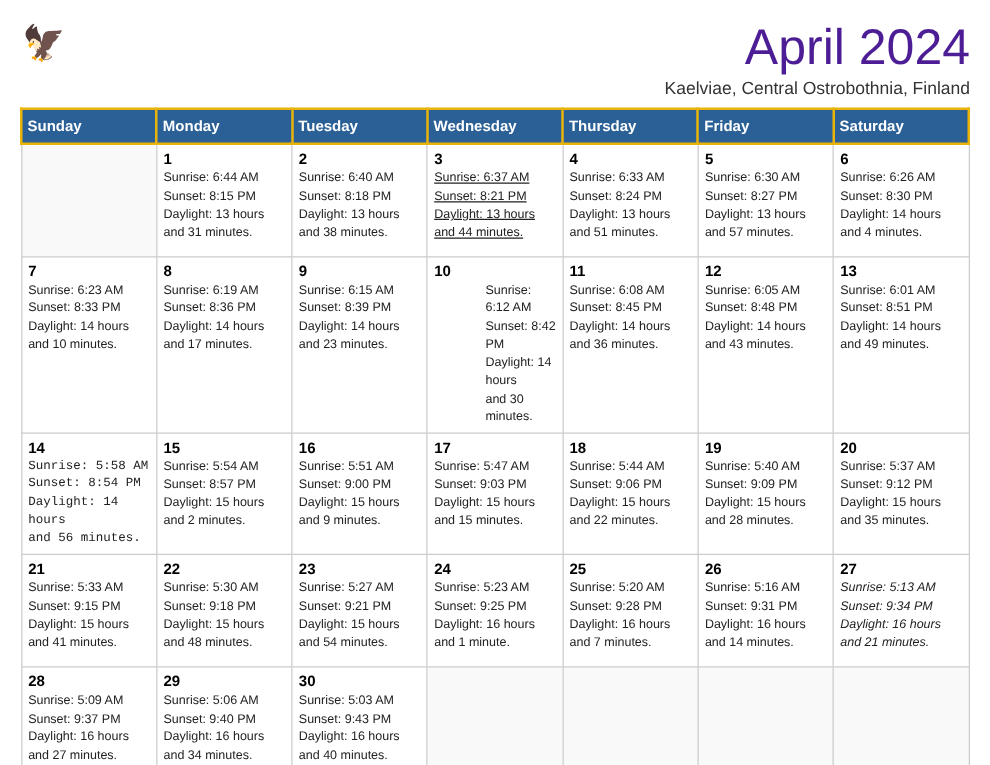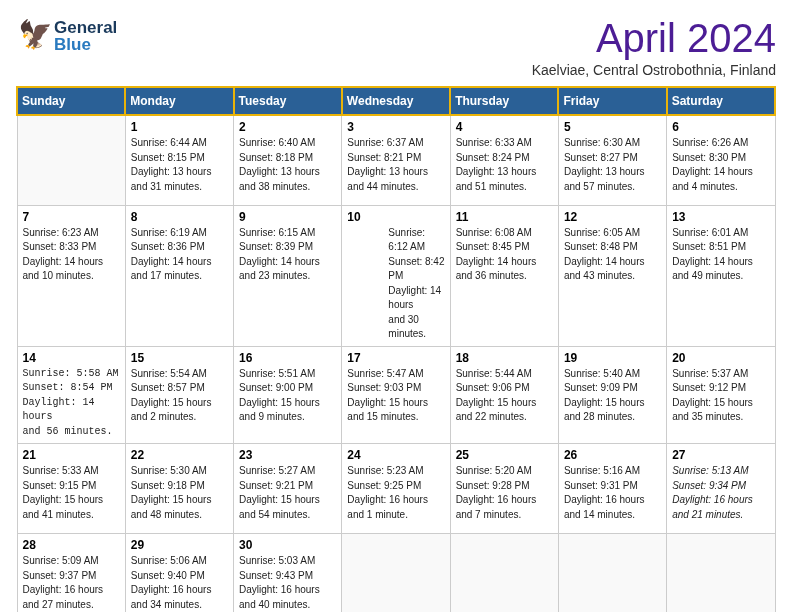--- a/index.html
+++ b/index.html
@@ -88,24 +88,20 @@
   </style>
 </head>
 <body>
 
 <div class="header">
   <div class="logo-wrapper">
     <div>
       <svg width="36" height="36" viewBox="0 0 36 36">
         <text x="2" y="28" font-size="28" fill="#2a7abf">🦅</text>
       </svg>
-    </div>
-    <div class="logo-name">
-      <span class="logo-general">General</span>
-      <span class="logo-blue-text">Blue</span>
     </div>
   </div>
   <div class="title-block">
     <div class="calendar-title">April 2024</div>
     <div class="calendar-subtitle">Kaelviae, Central Ostrobothnia, Finland</div>
   </div>
 </div>
 
 <table>
   <thead>
@@ -131,21 +127,21 @@
         </td>
         <td>
           <span class="day-number">2</span>
           <div class="day-info" style="white-space: pre-line;">Sunrise: 6:40 AM
 Sunset: 8:18 PM
 Daylight: 13 hours
 and 38 minutes.</div>
         </td>
         <td>
           <span class="day-number">3</span>
-          <div class="day-info" style="white-space: pre-line;">Sunrise: 6:37 AM
+          <div class="day-info" style="white-space: pre-line; text-decoration: underline;">Sunrise: 6:37 AM
 Sunset: 8:21 PM
 Daylight: 13 hours
 and 44 minutes.</div>
         </td>
         <td>
           <span class="day-number">4</span>
           <div class="day-info" style="white-space: pre-line;">Sunrise: 6:33 AM
 Sunset: 8:24 PM
 Daylight: 13 hours
 and 51 minutes.</div>

